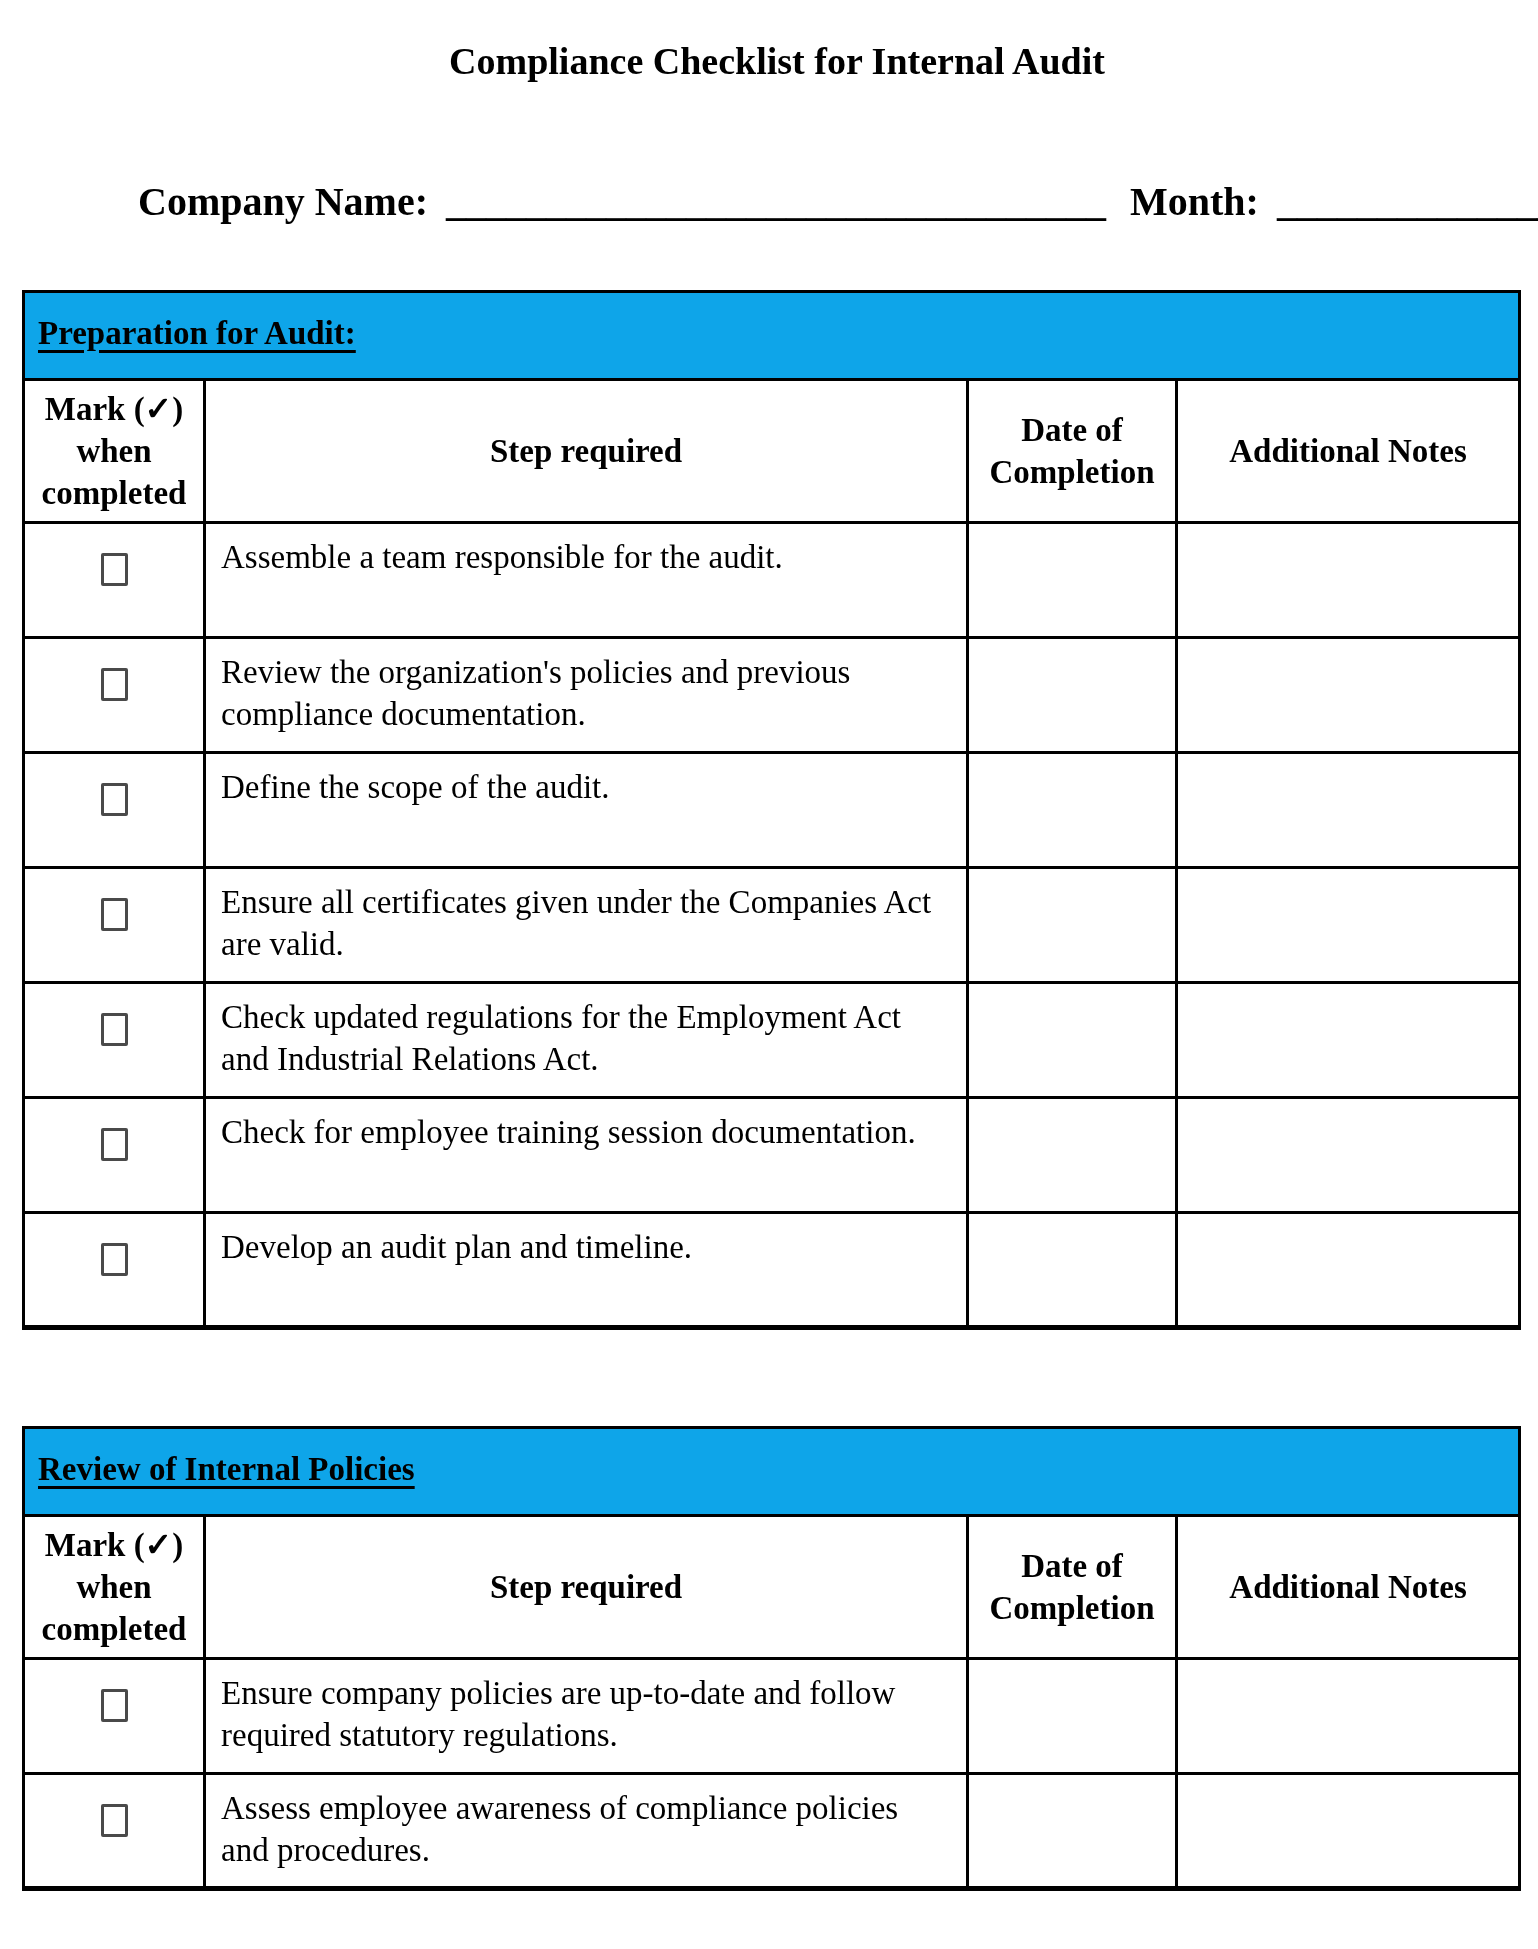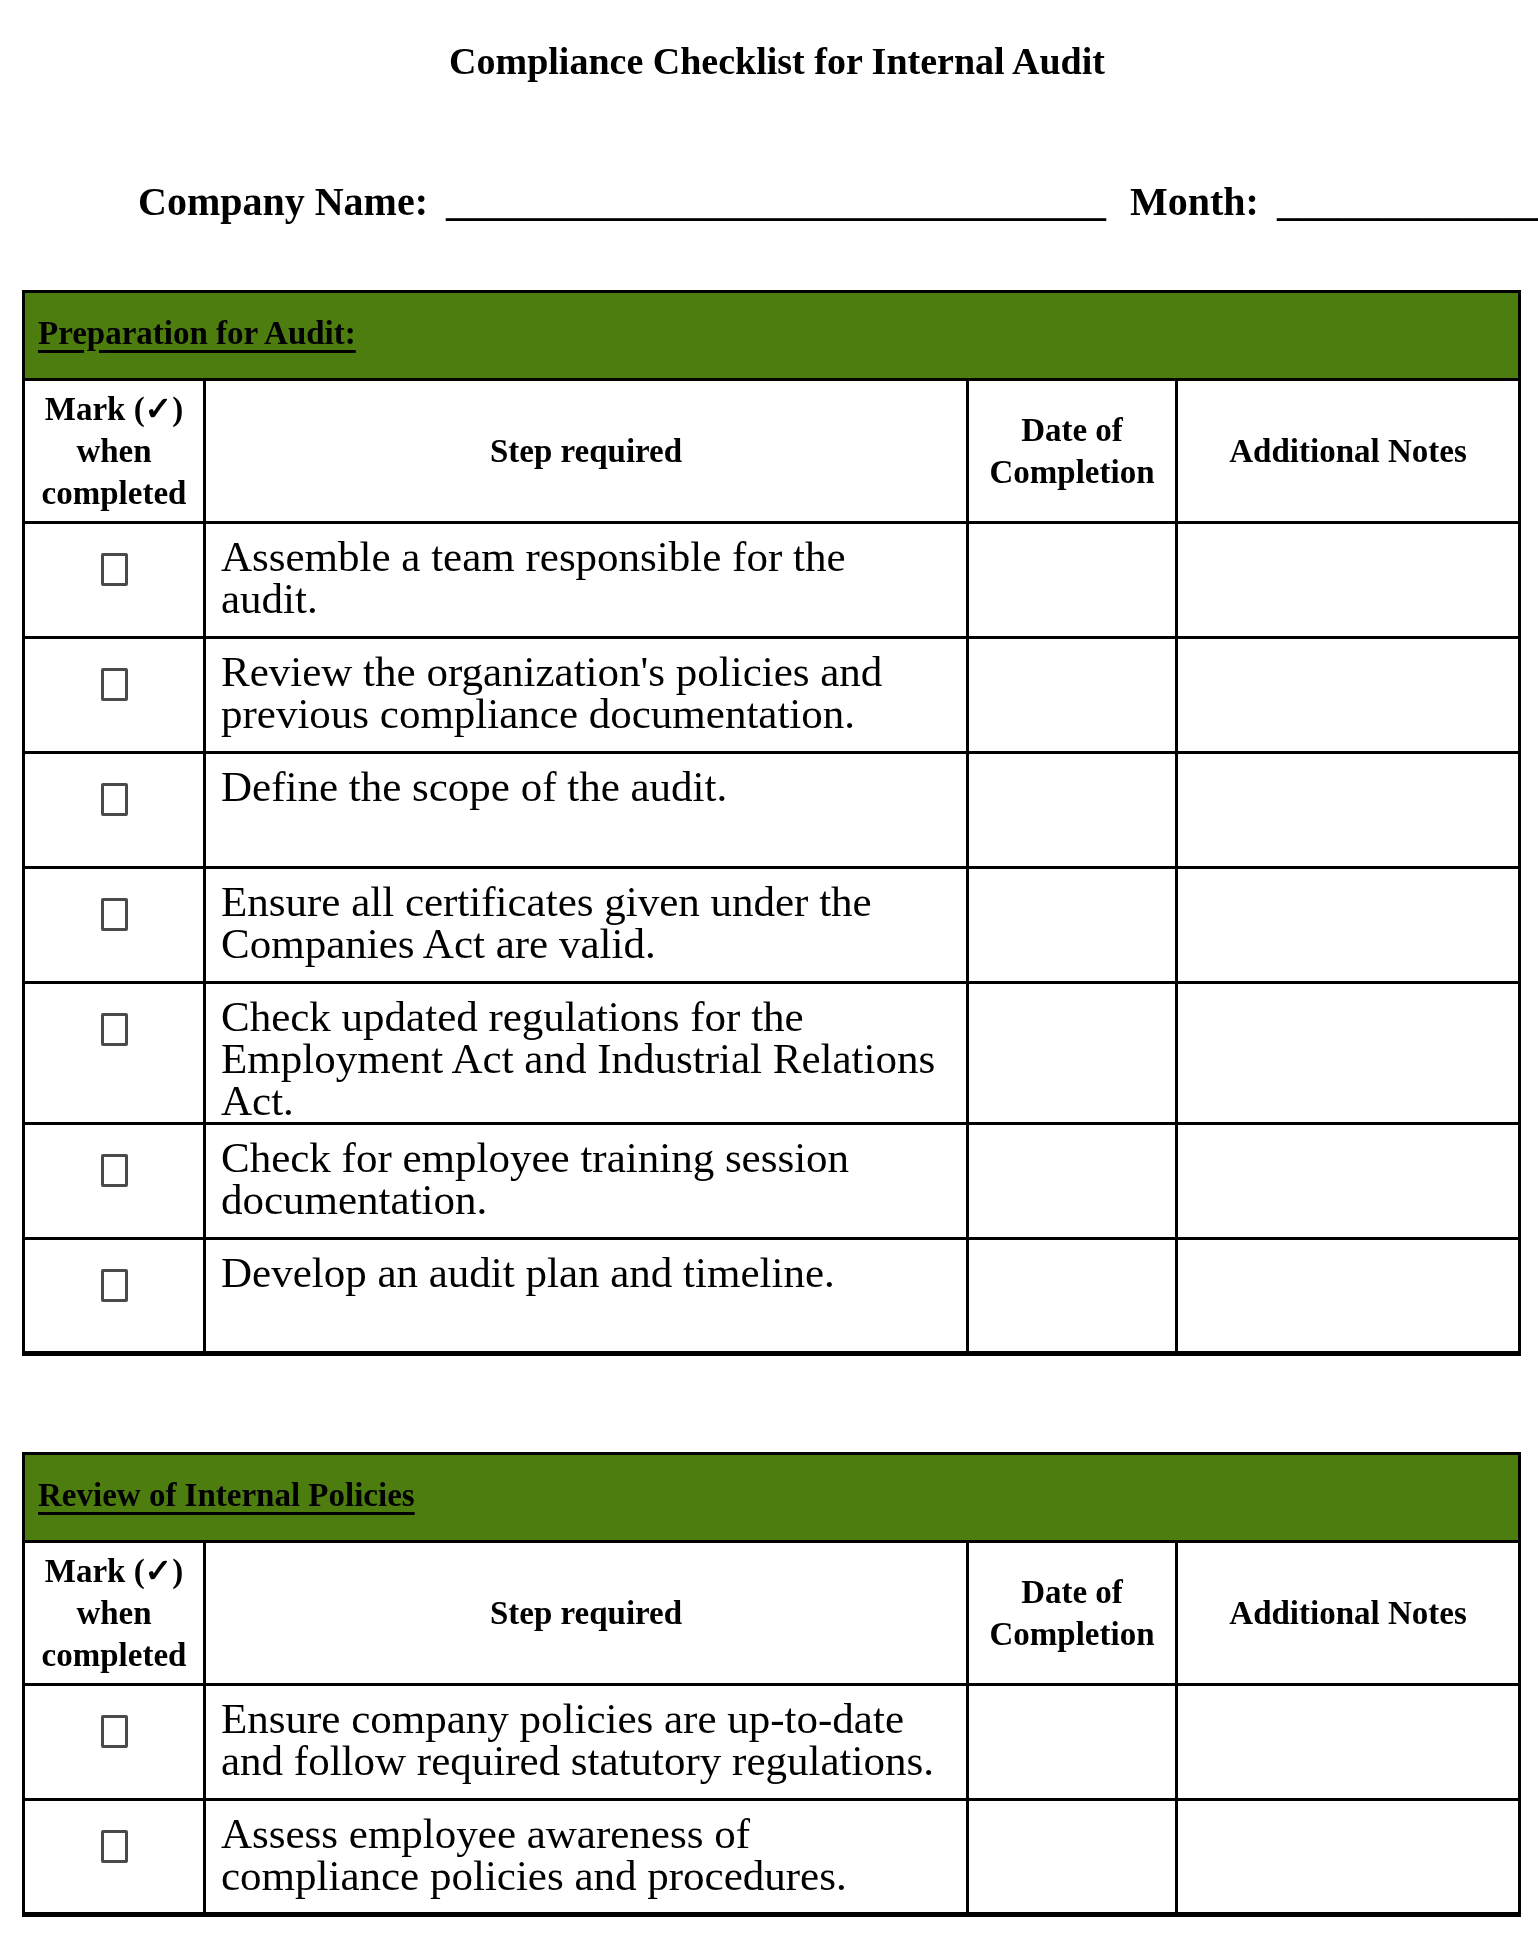--- a/index.html
+++ b/index.html
@@ -42,21 +42,21 @@
   table.checklist.second { margin-top: 96px; }
   table.checklist td, table.checklist th {
     border: 3px solid #000000;
     box-sizing: border-box;
     overflow: hidden;
   }
   table.checklist tr.bottom-row td { border-bottom-width: 5px; }
 
   td.section-cell {
     height: 88px;
-    background: #4d7c0f;
+    background: #0ea5e9;
     vertical-align: middle;
     padding: 0 0 4px 13px;
   }
   .section-title {
     font-size: 33px;
     font-weight: bold;
     text-decoration: underline;
     text-decoration-thickness: 3px;
     text-underline-offset: 6px;
   }
@@ -77,21 +77,21 @@
     border-radius: 2px;
     margin: 28px auto 0 auto;
     background: #ffffff;
     box-sizing: border-box;
   }
   td.step-cell {
     vertical-align: top;
     padding: 12px 20px 0 15px;
   }
   .step-text {
-    font-size: 43px;
+    font-size: 33px;
     line-height: 42px;
     max-width: 720px;
   }
   td.date-cell, td.notes-cell { vertical-align: top; }
 </style>
 </head>
 <body>
 
 <div class="page">
 

